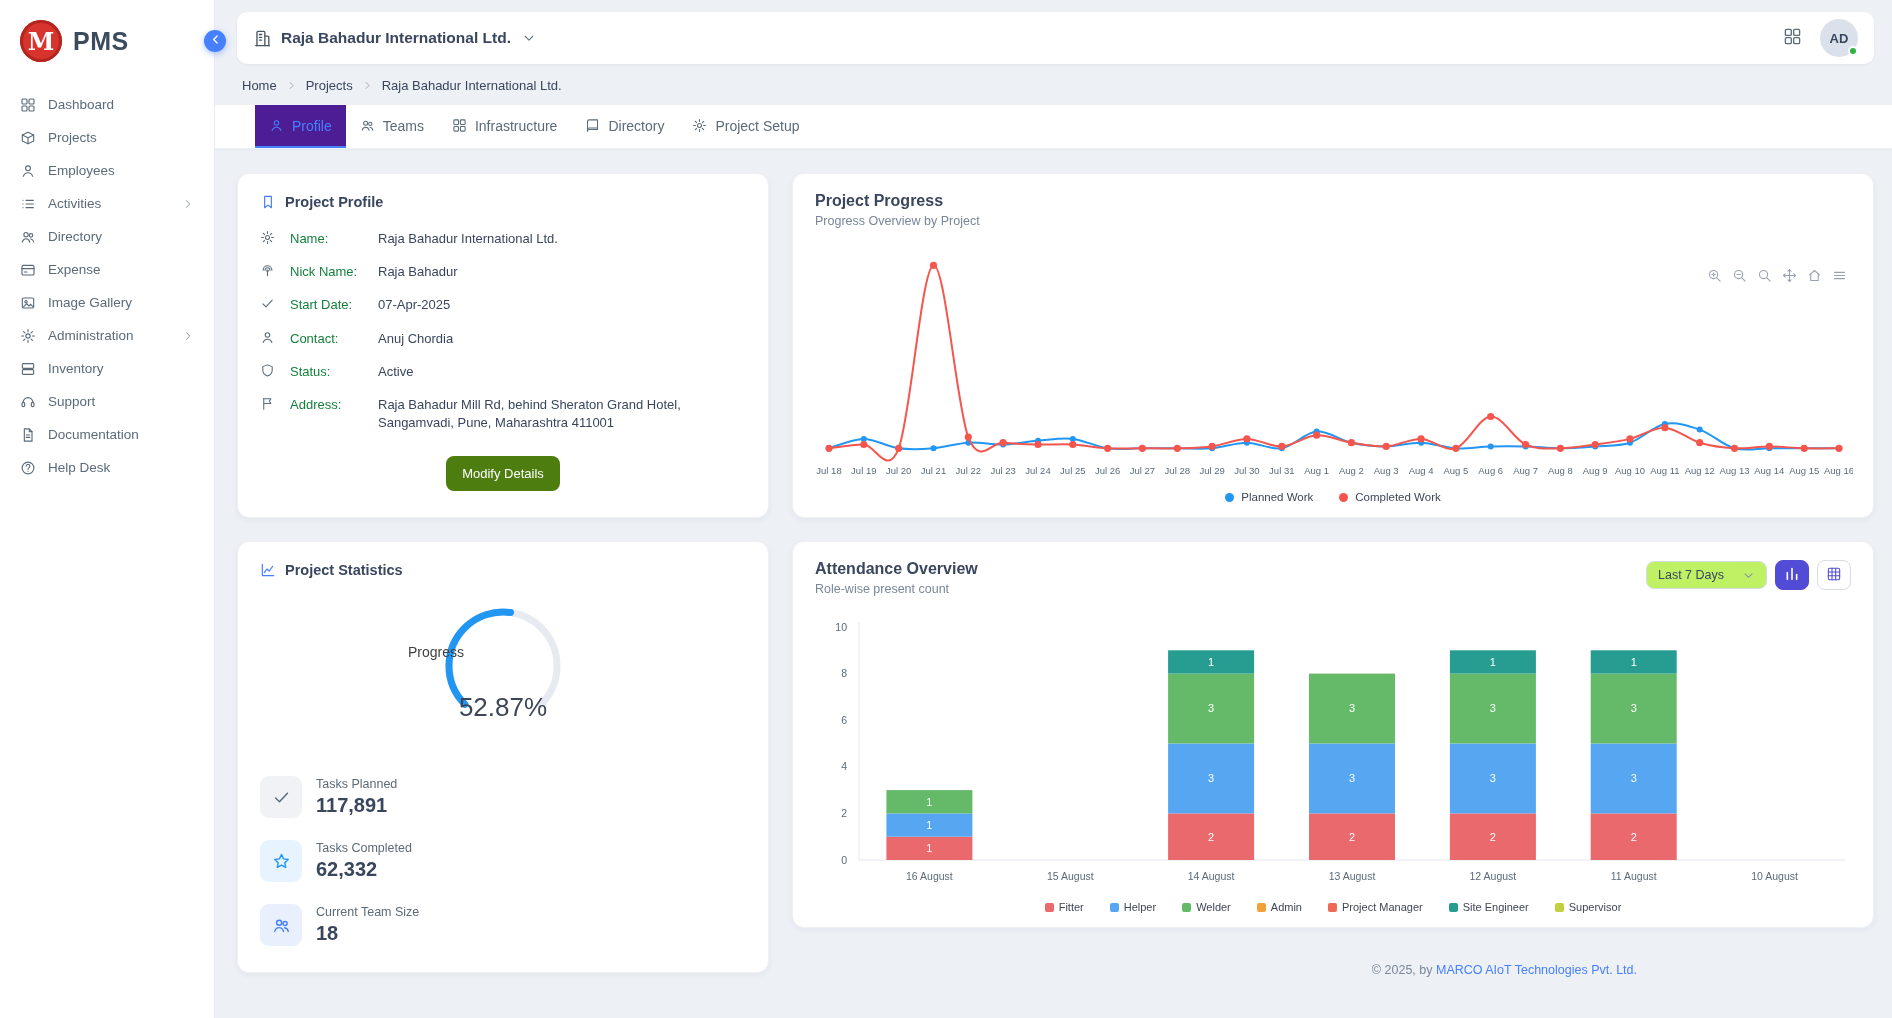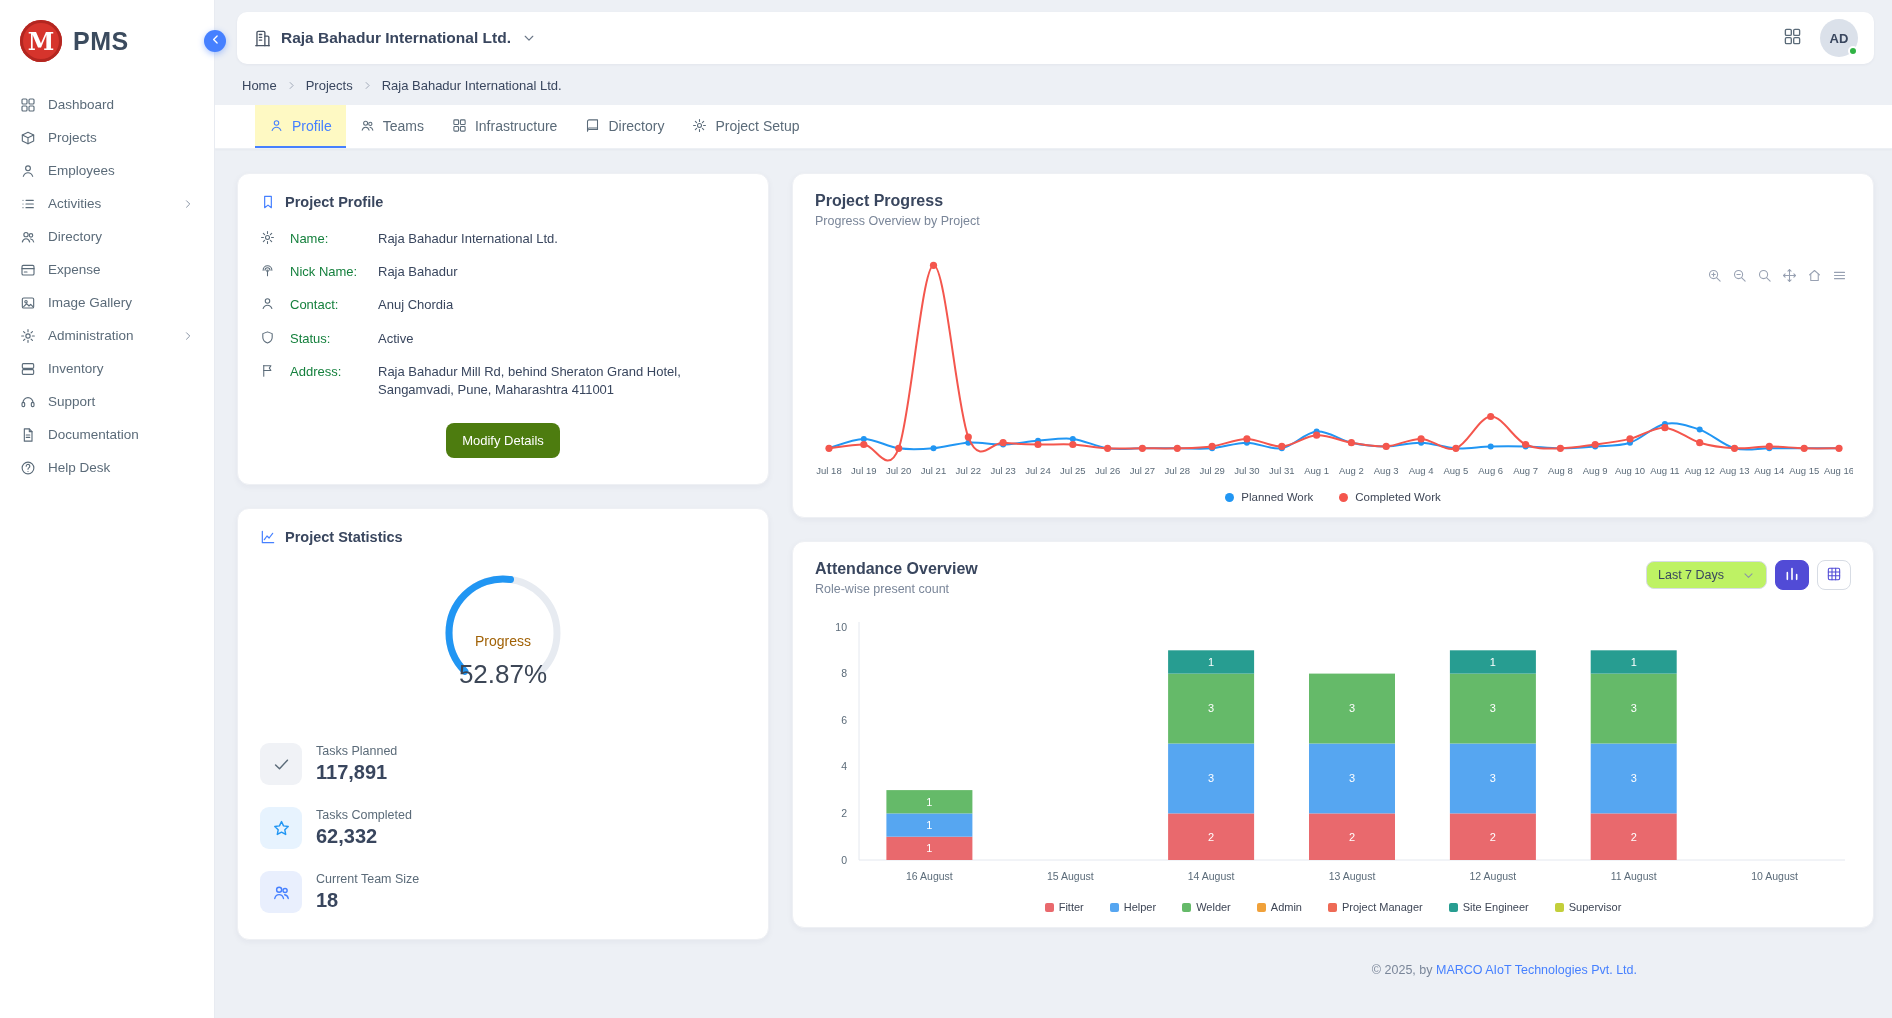--- a/index.html
+++ b/index.html
@@ -23,39 +23,39 @@
 .c-ch{color:#6b7788;display:flex;margin-left:2px}
 .top-right{display:flex;align-items:center;gap:18px}
 .apps-btn{color:#5b6b79;display:flex;cursor:pointer;background:none;border:none}
 .avatar{position:relative;width:38px;height:38px;border-radius:50%;background:#dbe1ea;display:flex;align-items:center;justify-content:center;font-size:13px;font-weight:bold;color:#39465e;cursor:pointer}
 .avatar .dot{position:absolute;right:0;bottom:1px;width:10px;height:10px;border-radius:50%;background:#2fb344;border:2px solid #fff}
 .breadcrumb{display:flex;align-items:center;gap:9px;margin:14px 18px 0 27px;font-size:13px;color:#39465e}
 .breadcrumb .sep{color:#9aa3b2;display:flex}
 .crumb{cursor:pointer}
 .tab-strip{margin-top:12px;background:#fff;display:flex;align-items:stretch;padding-left:40px;height:44px;border-bottom:1px solid #edf0f4;box-shadow:0 1px 2px rgba(30,46,80,.04)}
 .tab{display:flex;align-items:center;gap:8px;padding:0 14px;font-size:14px;color:#5b6b79;cursor:pointer;border-bottom:2px solid transparent}
-.tab.active{color:#4680ff;border-bottom-color:#4680ff;background:#fef9c3}
+.tab.active{color:#4680ff;border-bottom-color:#4680ff;background:#4c1d95}
 .t-ic{display:flex}
 
 .content{display:grid;grid-template-columns:532px 1fr;gap:23px;padding:24px 18px 0 22px;align-items:start}
 .left-col,.right-col{display:flex;flex-direction:column;gap:23px;min-width:0}
 .card{background:#fff;border-radius:12px;box-shadow:0 2px 6px rgba(30,46,80,.05);border:1px solid #eef0f4}
 .card-head{display:flex;align-items:center;gap:9px;font-size:14.5px;font-weight:bold;color:#39465e}
 .h-ic{color:#4680ff;display:flex}
 .profile-card{padding:20px 22px}
 .fields{margin-top:20px;display:flex;flex-direction:column;gap:15px}
 .field{display:flex;gap:12px;font-size:13px;line-height:1.4}
 .f-ic{color:#5b6b79;display:flex;flex-shrink:0;width:18px}
 .f-lb{width:76px;flex-shrink:0;color:#15803d}
 .f-vl{color:#39465e;max-width:370px}
 .modify-btn{display:block;margin:24px auto 6px;background:#4d7c0f;color:#fff;border:none;border-radius:8px;padding:10px 16px;font-size:13px;font-family:inherit;cursor:pointer}
 
 .stats-card{padding:20px 22px 26px}
 .gauge-wrap{position:relative;width:190px;height:158px;margin:10px auto 0}
-.gauge-label{position:absolute;top:78px;left:0;right:0;text-align:center;font-size:14px;color:#a16207}
+.gauge-label{position:absolute;top:56px;left:0;right:0;text-align:left;font-size:14px;color:#404040}
 .gauge-value{position:absolute;top:104px;left:0;right:0;text-align:center;font-size:26px;color:#3c4656}
 .stat-rows{margin-top:30px;display:flex;flex-direction:column;gap:22px}
 .stat-row{display:flex;align-items:center;gap:14px}
 .stat-ic{width:42px;height:42px;border-radius:9px;display:flex;align-items:center;justify-content:center;flex-shrink:0}
 .stat-lb{font-size:12.5px;color:#5b6b79;margin-bottom:3px}
 .stat-vl{font-size:20px;font-weight:bold;color:#39465e}
 
 .progress-card{padding:18px 22px 14px;position:relative}
 .card-title{font-size:16px;font-weight:bold;color:#39465e}
 .card-sub{font-size:12.5px;color:#7a8699;margin-top:4px}
@@ -359,20 +359,29 @@
                 <span class="f-ic">
                   <svg width="15" height="15" viewBox="0 0 24 24" fill="none" stroke="currentColor" stroke-width="1.7" stroke-linecap="round" stroke-linejoin="round">
                     <path d="M5 11.5a7 7 0 0 1 14 0"></path>
                     <path d="M8 11.5a4 4 0 0 1 8 0"></path>
                     <circle cx="12" cy="12.5" r="1.2"></circle>
                     <path d="M12 14.5v6"></path>
                   </svg>
                 </span>
                 <span class="f-lb">Nick Name:</span>
                 <span class="f-vl">Raja Bahadur</span>
+              </div>
+              <div class="field">
+                <span class="f-ic">
+                  <svg width="15" height="15" viewBox="0 0 24 24" fill="none" stroke="currentColor" stroke-width="1.7" stroke-linecap="round" stroke-linejoin="round">
+                    <path d="M4.5 12.5l5 5L19.5 6.5"></path>
+                  </svg>
+                </span>
+                <span class="f-lb">Start Date:</span>
+                <span class="f-vl">07-Apr-2025</span>
               </div>
               <div class="field">
                 <span class="f-ic">
                   <svg width="15" height="15" viewBox="0 0 24 24" fill="none" stroke="currentColor" stroke-width="1.7" stroke-linecap="round" stroke-linejoin="round">
                     <circle cx="12" cy="8" r="3.6"></circle>
                     <path d="M5 20c1.3-3.6 3.9-5.3 7-5.3s5.7 1.7 7 5.3"></path>
                   </svg>
                 </span>
                 <span class="f-lb">Contact:</span>
                 <span class="f-vl">Anuj Chordia</span>

